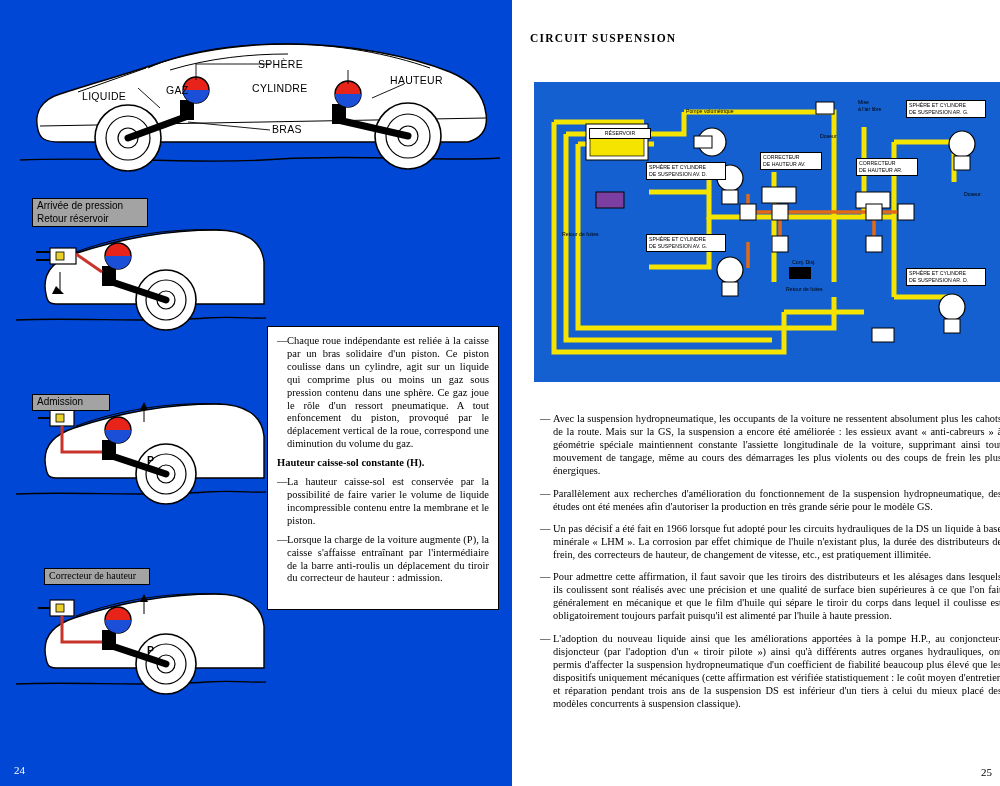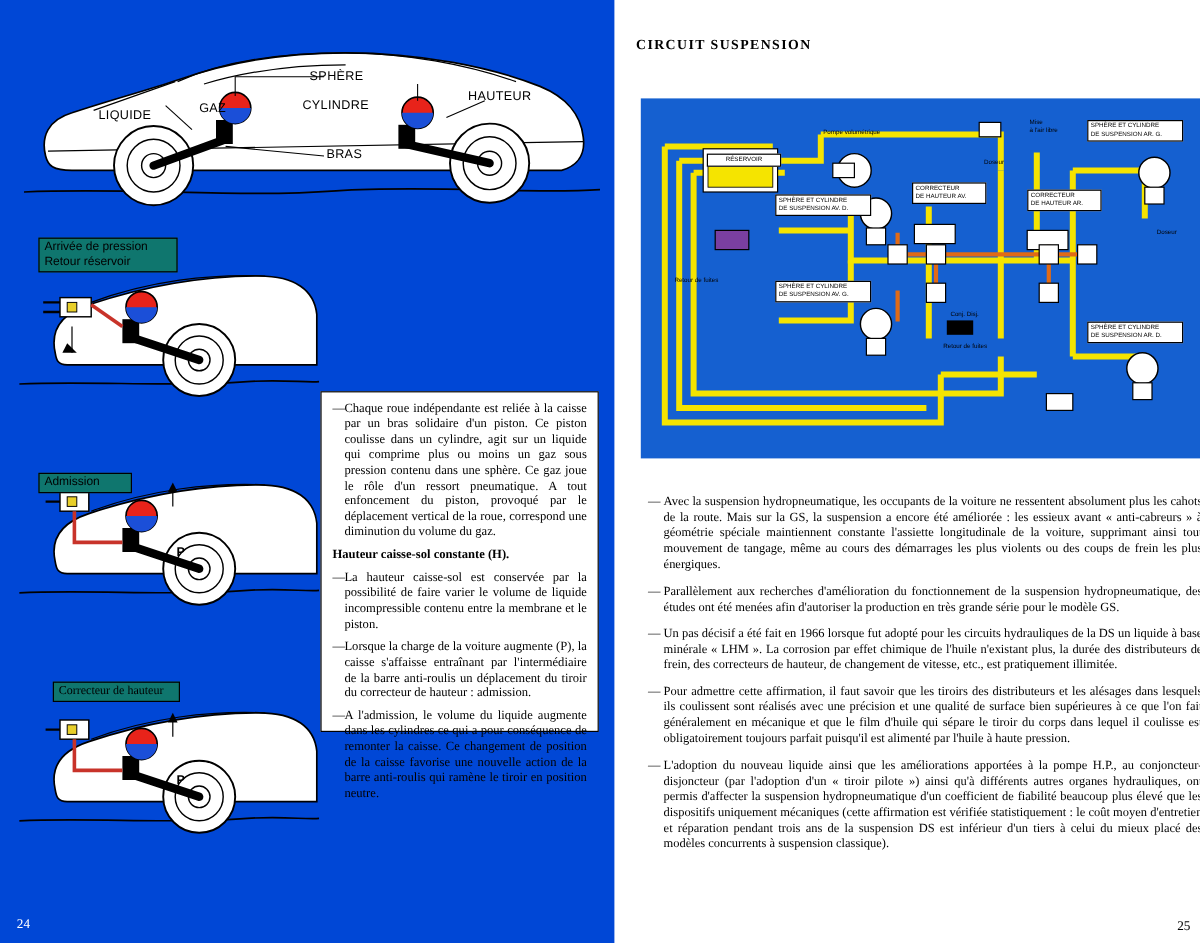--- a/index.html
+++ b/index.html
@@ -27,21 +27,21 @@
   .white{fill:#ffffff;stroke:#000;stroke-width:1.4;}
   .noline{fill:none;stroke:#000;stroke-width:1.4;}
 
   .lbl{
     position:absolute;font-family:"Liberation Sans",sans-serif;
     font-size:10.5px;color:#000;background:transparent;
     letter-spacing:.3px;
   }
   .lblbox{
     position:absolute;font-family:"Liberation Sans",sans-serif;
-    font-size:10px;color:#000;background:#0f766e;border:1px solid #000;
+    font-size:10px;color:#000;background:#a3a3a3;border:1px solid #000;
     padding:1px 4px;line-height:1.25;white-space:pre-line;
   }
 
   
   .textbox{
     position:absolute;left:267px;top:326px;width:232px;height:284px;
     background:#ffffff;border:1px solid #000;
     padding:8px 9px 8px 9px;
     box-sizing:border-box;
     font-family:"Liberation Serif",serif;
@@ -205,21 +205,20 @@
       </svg>
       <div class="lblbox" style="left:28px;top:26px;width:96px;font-family:Liberation Serif, serif;">Correcteur de hauteur</div>
       <div class="lbl" style="left:131px;top:102px;font-weight:bold;">P</div>
     </div>
 
     <div class="textbox">
       <p class="dash">Chaque roue indépendante est reliée à la caisse par un bras solidaire d'un piston. Ce piston coulisse dans un cylindre, agit sur un liquide qui comprime plus ou moins un gaz sous pression contenu dans une sphère. Ce gaz joue le rôle d'un ressort pneumatique. A tout enfoncement du piston, provoqué par le déplacement vertical de la roue, correspond une diminution du volume du gaz.</p>
       <p class="nodash" style="font-weight:bold;">Hauteur caisse-sol constante (H).</p>
       <p class="dash">La hauteur caisse-sol est conservée par la possibilité de faire varier le volume de liquide incompressible contenu entre la membrane et le piston.</p>
       <p class="dash">Lorsque la charge de la voiture augmente (P), la caisse s'affaisse entraînant par l'intermédiaire de la barre anti-roulis un déplacement du tiroir du correcteur de hauteur : admission.</p>
-      <p class="dash">A l'admission, le volume du liquide augmente dans les cylindres ce qui a pour conséquence de remonter la caisse. Ce changement de position de la caisse favorise une nouvelle action de la barre anti-roulis qui ramène le tiroir en position neutre.</p>
     </div>
 
     <div class="page-num left">24</div>
   </div>
 
   <div class="right-page">
     <div class="rtitle">CIRCUIT SUSPENSION</div>
 
     <div class="diagram">
       <svg width="470" height="300" viewBox="0 0 470 300" style="position:absolute;left:0;top:0;">

